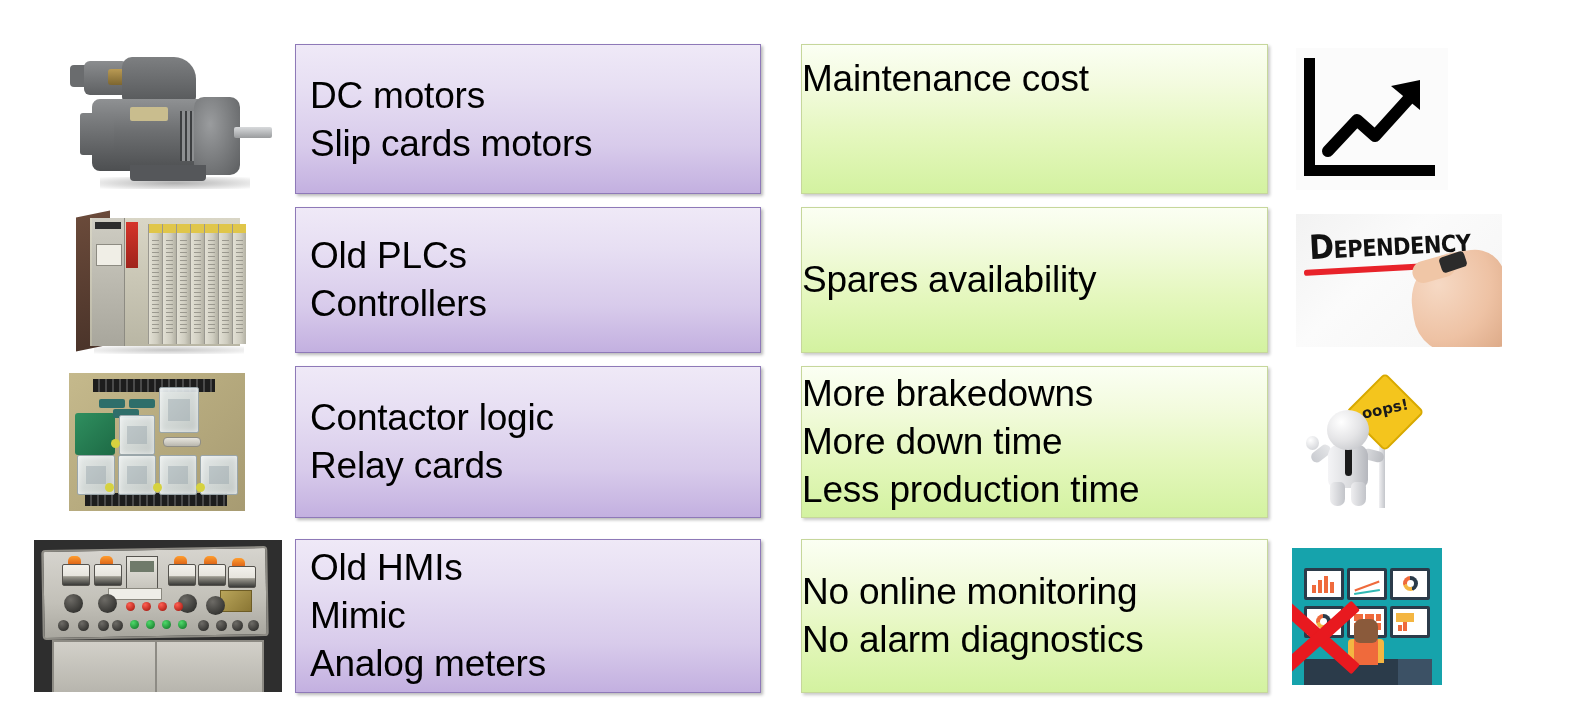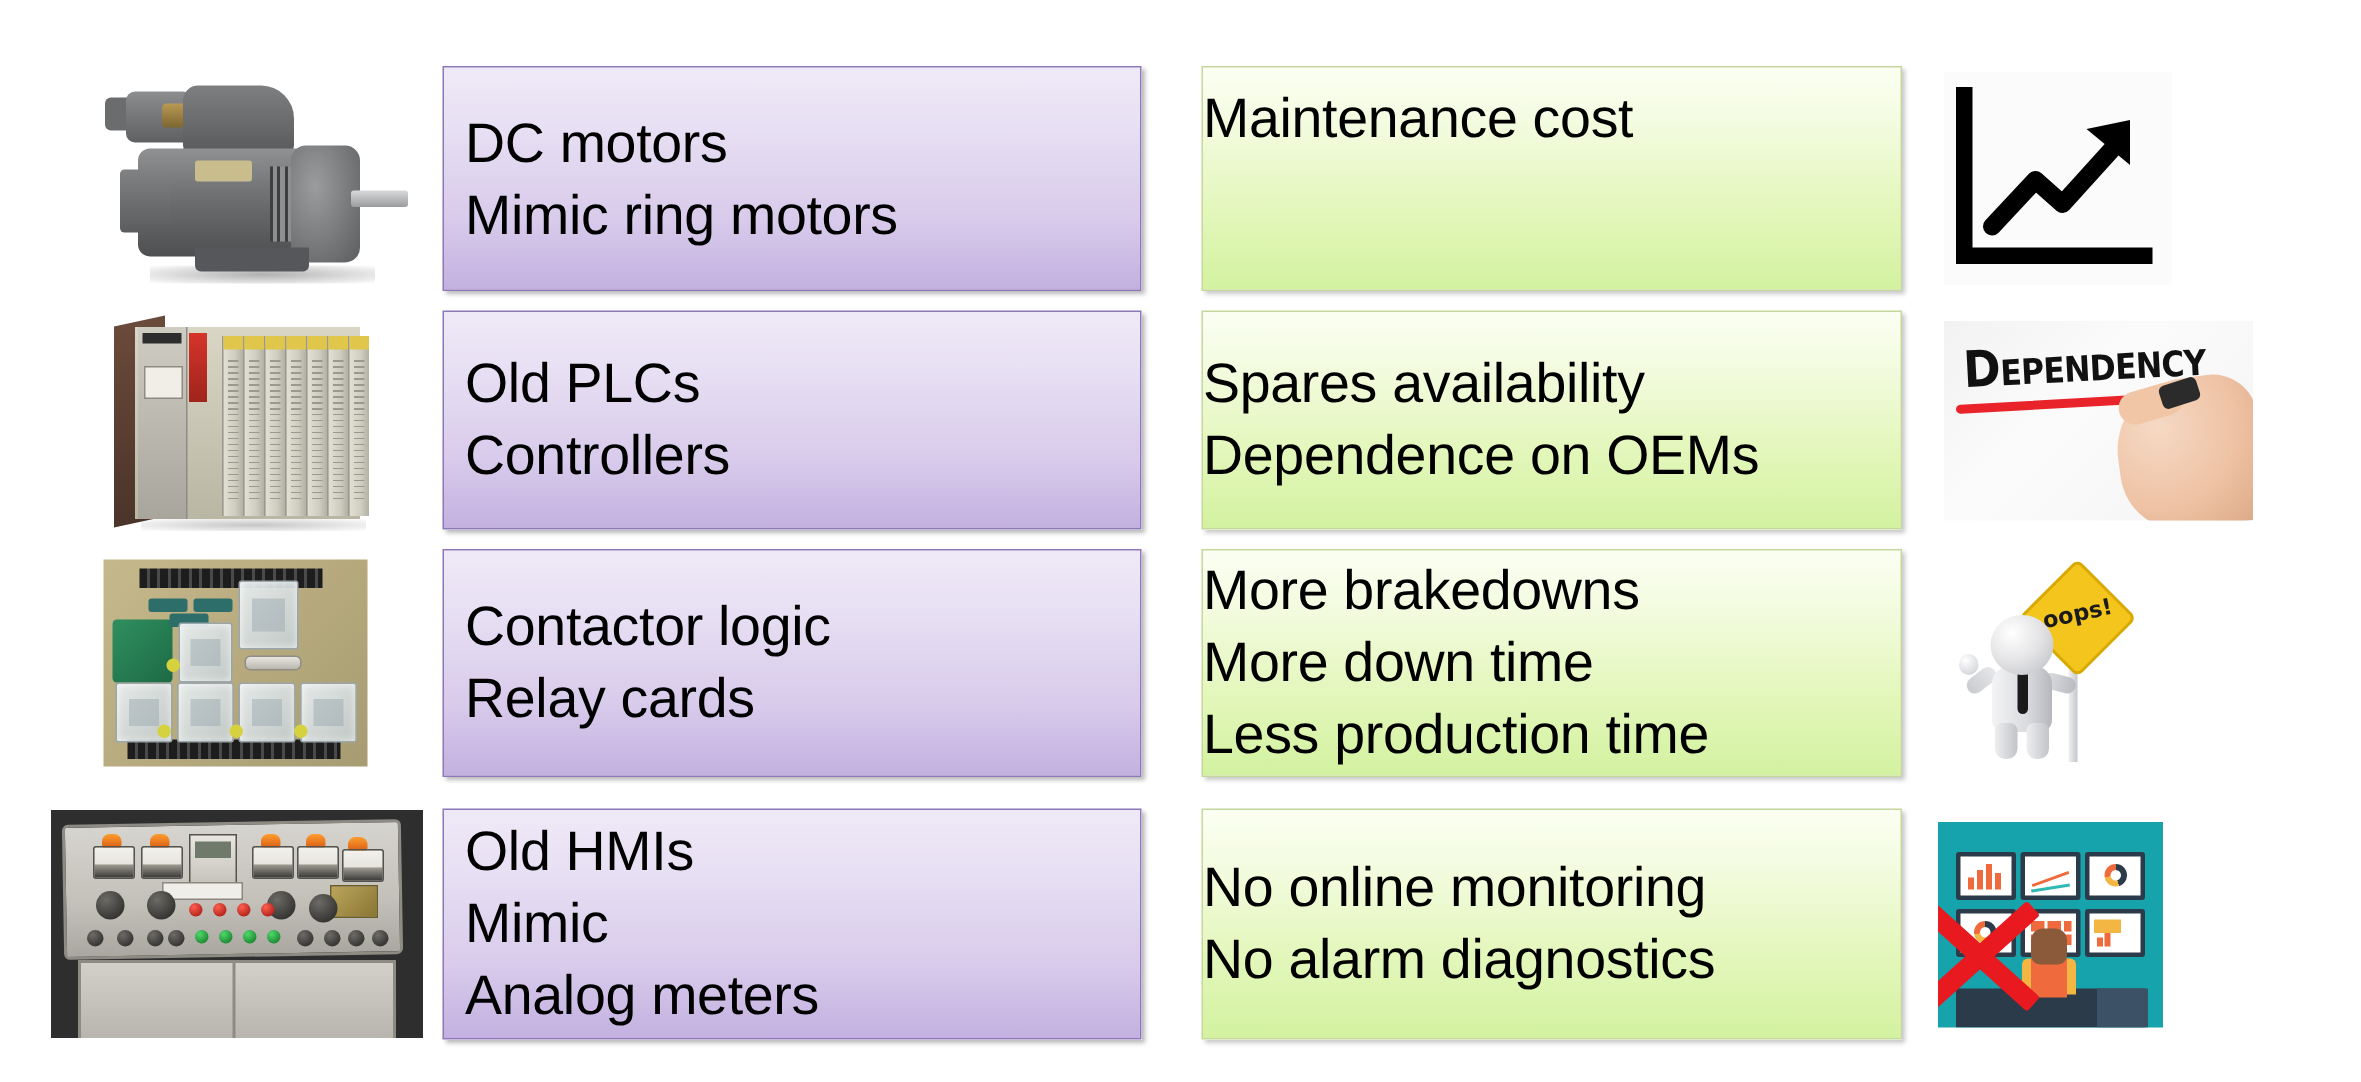--- a/index.html
+++ b/index.html
@@ -689,21 +689,21 @@
         <div class="motor-box"></div>
         <div class="motor-fins"></div>
         <div class="motor-endbell"></div>
         <div class="motor-shaft"></div>
         <div class="motor-foot"></div>
       </div>
     </div>
 
     <div class="purple-box">
       <div class="line">DC motors</div>
-      <div class="line">Mimic ring motors</div>
+      <div class="line">Slip cards motors</div>
     </div>
 
     <div class="green-box">
       <div class="line">Maintenance cost</div>
     </div>
 
     <div class="icon-cell" style="left:1296px; width:170px;">
       <div class="trend-wrap">
         <svg width="152" height="142" viewBox="0 0 152 142">
           <rect x="0" y="0" width="152" height="142" fill="#fbfbfb"></rect>
@@ -759,21 +759,20 @@
       </div>
     </div>
 
     <div class="purple-box">
       <div class="line">Old PLCs</div>
       <div class="line">Controllers</div>
     </div>
 
     <div class="green-box">
       <div class="line">Spares availability</div>
-      <div class="line">Dependence on OEMs</div>
     </div>
 
     <div class="icon-cell" style="left:1296px; width:215px;">
       <div class="dependency-wrap">
         <div class="dep-word">Dependency</div>
         <div class="dep-underline"></div>
         <div class="dep-hand"></div>
         <div class="dep-finger"></div>
         <div class="dep-marker"></div>
       </div>

